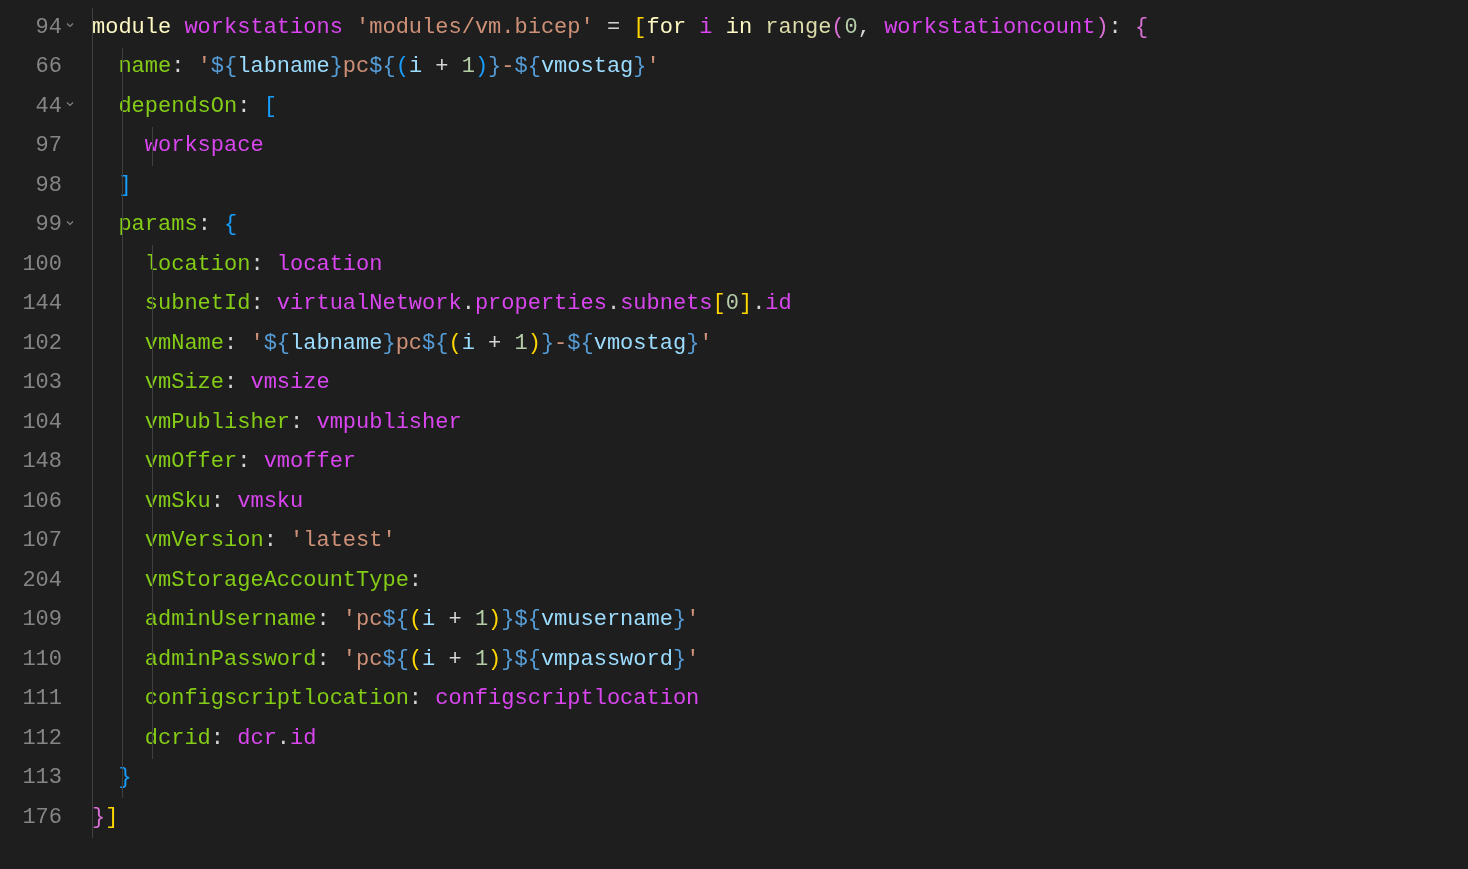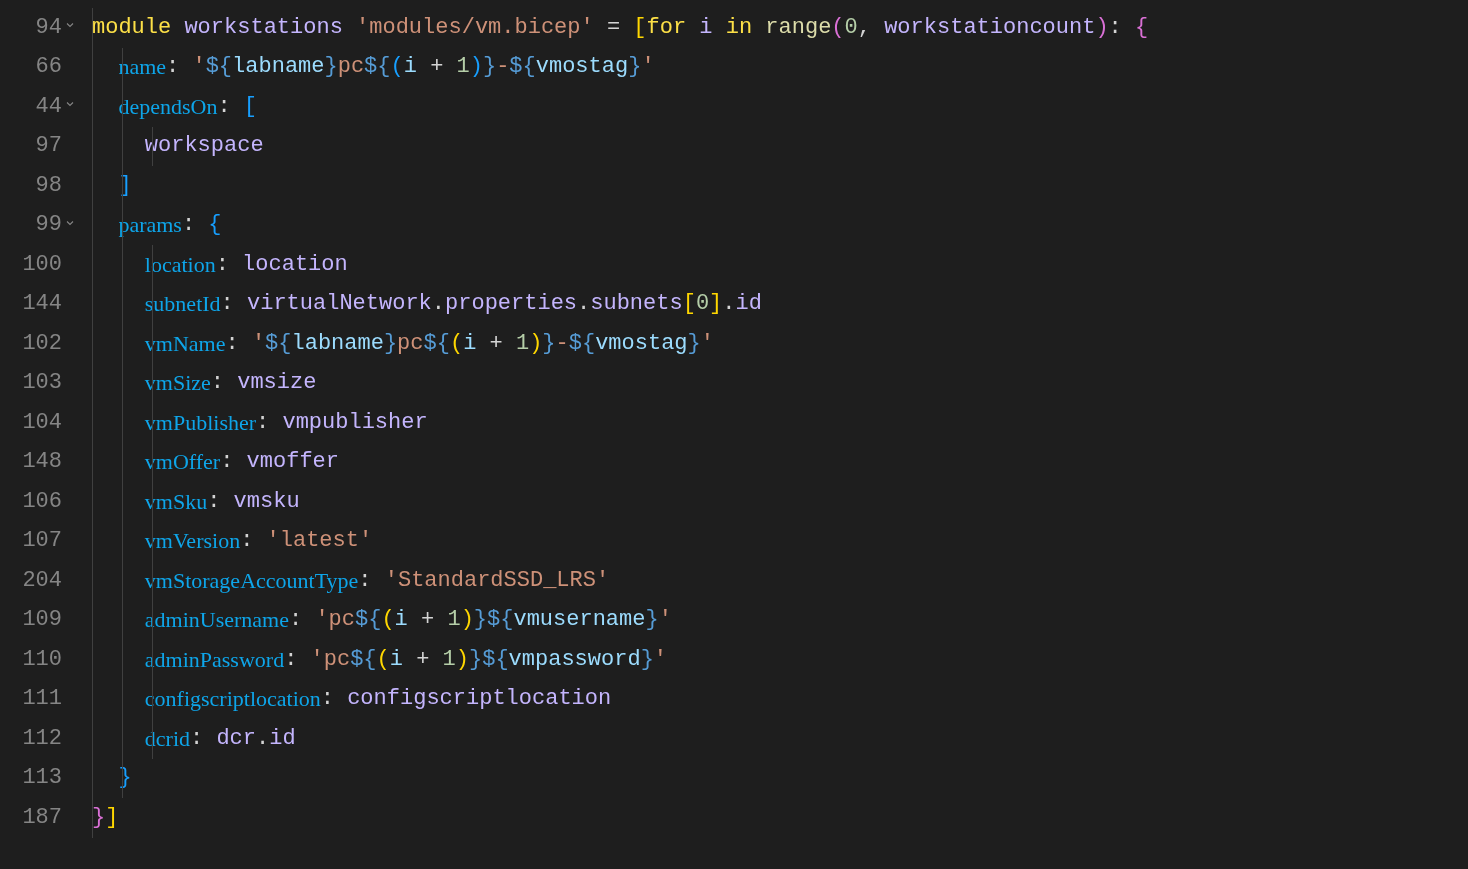--- a/index.html
+++ b/index.html
@@ -53,31 +53,31 @@
   white-space: pre;
   position: relative;
 }
 .indent-guide {
   position: absolute;
   width: 1px;
   background: #404040;
   top: 0;
   bottom: 0;
 }
-.tok-keyword { color: #fde047; }
-.tok-ident { color: #c4b5fd; }
+.tok-keyword { color: #fef9c3; }
+.tok-ident { color: #d946ef; }
 .tok-string { color: #ce9178; }
 .tok-interp { color: #569cd6; }
 .tok-var { color: #9cdcfe; }
 .tok-func { color: #dcdcaa; }
 .tok-number { color: #b5cea8; }
 .tok-paren-y { color: #ffd700; }
 .tok-paren-p { color: #da70d6; }
 .tok-paren-b { color: #179fff; }
-.tok-prop { color: #0ea5e9; font-family: Liberation Serif, serif; }
+.tok-prop { color: #84cc16; }
 .tok-white { color: #d4d4d4; }
 </style>
 </head>
 <body>
 
 <div class="editor">
   <div class="gutter" id="gutter">
       <div class="gutter-line">
         <span>94</span>
         <span class="fold-icon"><svg width="12" height="12" viewBox="0 0 16 16">
@@ -141,39 +141,39 @@
       <div class="gutter-line">
         <span>111</span>
       </div>
       <div class="gutter-line">
         <span>112</span>
       </div>
       <div class="gutter-line">
         <span>113</span>
       </div>
       <div class="gutter-line">
-        <span>187</span>
+        <span>176</span>
       </div>
     </div>
   <div class="code" id="code">
       <div class="code-line"><div class="indent-guide" style="left: 0px;"></div><span class="tok-keyword">module </span><span class="tok-ident">workstations </span><span class="tok-string">'modules/vm.bicep'</span><span class="tok-white"> = </span><span class="tok-paren-y">[</span><span class="tok-keyword">for </span><span class="tok-ident">i </span><span class="tok-keyword">in </span><span class="tok-func">range</span><span class="tok-paren-p">(</span><span class="tok-number">0</span><span class="tok-white">, </span><span class="tok-ident">workstationcount</span><span class="tok-paren-p">)</span><span class="tok-white">: </span><span class="tok-paren-p">{</span></div>
       <div class="code-line"><div class="indent-guide" style="left: 0px;"></div><div class="indent-guide" style="left: 30px;"></div><span class="">  </span><span class="tok-prop">name</span><span class="tok-white">: </span><span class="tok-string">'</span><span class="tok-interp">${</span><span class="tok-var">labname</span><span class="tok-interp">}</span><span class="tok-string">pc</span><span class="tok-interp">${</span><span class="tok-paren-b">(</span><span class="tok-var">i </span><span class="tok-white">+ </span><span class="tok-number">1</span><span class="tok-paren-b">)</span><span class="tok-interp">}</span><span class="tok-string">-</span><span class="tok-interp">${</span><span class="tok-var">vmostag</span><span class="tok-interp">}</span><span class="tok-string">'</span></div>
       <div class="code-line"><div class="indent-guide" style="left: 0px;"></div><div class="indent-guide" style="left: 30px;"></div><span class="">  </span><span class="tok-prop">dependsOn</span><span class="tok-white">: </span><span class="tok-paren-b">[</span></div>
       <div class="code-line"><div class="indent-guide" style="left: 0px;"></div><div class="indent-guide" style="left: 30px;"></div><div class="indent-guide" style="left: 60px;"></div><span class="">    </span><span class="tok-ident">workspace</span></div>
       <div class="code-line"><div class="indent-guide" style="left: 0px;"></div><div class="indent-guide" style="left: 30px;"></div><span class="">  </span><span class="tok-paren-b">]</span></div>
       <div class="code-line"><div class="indent-guide" style="left: 0px;"></div><div class="indent-guide" style="left: 30px;"></div><span class="">  </span><span class="tok-prop">params</span><span class="tok-white">: </span><span class="tok-paren-b">{</span></div>
       <div class="code-line"><div class="indent-guide" style="left: 0px;"></div><div class="indent-guide" style="left: 30px;"></div><div class="indent-guide" style="left: 60px;"></div><span class="">    </span><span class="tok-prop">location</span><span class="tok-white">: </span><span class="tok-ident">location</span></div>
       <div class="code-line"><div class="indent-guide" style="left: 0px;"></div><div class="indent-guide" style="left: 30px;"></div><div class="indent-guide" style="left: 60px;"></div><span class="">    </span><span class="tok-prop">subnetId</span><span class="tok-white">: </span><span class="tok-ident">virtualNetwork</span><span class="tok-white">.</span><span class="tok-ident">properties</span><span class="tok-white">.</span><span class="tok-ident">subnets</span><span class="tok-paren-y">[</span><span class="tok-number">0</span><span class="tok-paren-y">]</span><span class="tok-white">.</span><span class="tok-ident">id</span></div>
       <div class="code-line"><div class="indent-guide" style="left: 0px;"></div><div class="indent-guide" style="left: 30px;"></div><div class="indent-guide" style="left: 60px;"></div><span class="">    </span><span class="tok-prop">vmName</span><span class="tok-white">: </span><span class="tok-string">'</span><span class="tok-interp">${</span><span class="tok-var">labname</span><span class="tok-interp">}</span><span class="tok-string">pc</span><span class="tok-interp">${</span><span class="tok-paren-y">(</span><span class="tok-var">i </span><span class="tok-white">+ </span><span class="tok-number">1</span><span class="tok-paren-y">)</span><span class="tok-interp">}</span><span class="tok-string">-</span><span class="tok-interp">${</span><span class="tok-var">vmostag</span><span class="tok-interp">}</span><span class="tok-string">'</span></div>
       <div class="code-line"><div class="indent-guide" style="left: 0px;"></div><div class="indent-guide" style="left: 30px;"></div><div class="indent-guide" style="left: 60px;"></div><span class="">    </span><span class="tok-prop">vmSize</span><span class="tok-white">: </span><span class="tok-ident">vmsize</span></div>
       <div class="code-line"><div class="indent-guide" style="left: 0px;"></div><div class="indent-guide" style="left: 30px;"></div><div class="indent-guide" style="left: 60px;"></div><span class="">    </span><span class="tok-prop">vmPublisher</span><span class="tok-white">: </span><span class="tok-ident">vmpublisher</span></div>
       <div class="code-line"><div class="indent-guide" style="left: 0px;"></div><div class="indent-guide" style="left: 30px;"></div><div class="indent-guide" style="left: 60px;"></div><span class="">    </span><span class="tok-prop">vmOffer</span><span class="tok-white">: </span><span class="tok-ident">vmoffer</span></div>
       <div class="code-line"><div class="indent-guide" style="left: 0px;"></div><div class="indent-guide" style="left: 30px;"></div><div class="indent-guide" style="left: 60px;"></div><span class="">    </span><span class="tok-prop">vmSku</span><span class="tok-white">: </span><span class="tok-ident">vmsku</span></div>
       <div class="code-line"><div class="indent-guide" style="left: 0px;"></div><div class="indent-guide" style="left: 30px;"></div><div class="indent-guide" style="left: 60px;"></div><span class="">    </span><span class="tok-prop">vmVersion</span><span class="tok-white">: </span><span class="tok-string">'latest'</span></div>
-      <div class="code-line"><div class="indent-guide" style="left: 0px;"></div><div class="indent-guide" style="left: 30px;"></div><div class="indent-guide" style="left: 60px;"></div><span class="">    </span><span class="tok-prop">vmStorageAccountType</span><span class="tok-white">: </span><span class="tok-string">'StandardSSD_LRS'</span></div>
+      <div class="code-line"><div class="indent-guide" style="left: 0px;"></div><div class="indent-guide" style="left: 30px;"></div><div class="indent-guide" style="left: 60px;"></div><span class="">    </span><span class="tok-prop">vmStorageAccountType</span><span class="tok-white">: </span></div>
       <div class="code-line"><div class="indent-guide" style="left: 0px;"></div><div class="indent-guide" style="left: 30px;"></div><div class="indent-guide" style="left: 60px;"></div><span class="">    </span><span class="tok-prop">adminUsername</span><span class="tok-white">: </span><span class="tok-string">'pc</span><span class="tok-interp">${</span><span class="tok-paren-y">(</span><span class="tok-var">i </span><span class="tok-white">+ </span><span class="tok-number">1</span><span class="tok-paren-y">)</span><span class="tok-interp">}</span><span class="tok-interp">${</span><span class="tok-var">vmusername</span><span class="tok-interp">}</span><span class="tok-string">'</span></div>
       <div class="code-line"><div class="indent-guide" style="left: 0px;"></div><div class="indent-guide" style="left: 30px;"></div><div class="indent-guide" style="left: 60px;"></div><span class="">    </span><span class="tok-prop">adminPassword</span><span class="tok-white">: </span><span class="tok-string">'pc</span><span class="tok-interp">${</span><span class="tok-paren-y">(</span><span class="tok-var">i </span><span class="tok-white">+ </span><span class="tok-number">1</span><span class="tok-paren-y">)</span><span class="tok-interp">}</span><span class="tok-interp">${</span><span class="tok-var">vmpassword</span><span class="tok-interp">}</span><span class="tok-string">'</span></div>
       <div class="code-line"><div class="indent-guide" style="left: 0px;"></div><div class="indent-guide" style="left: 30px;"></div><div class="indent-guide" style="left: 60px;"></div><span class="">    </span><span class="tok-prop">configscriptlocation</span><span class="tok-white">: </span><span class="tok-ident">configscriptlocation</span></div>
       <div class="code-line"><div class="indent-guide" style="left: 0px;"></div><div class="indent-guide" style="left: 30px;"></div><div class="indent-guide" style="left: 60px;"></div><span class="">    </span><span class="tok-prop">dcrid</span><span class="tok-white">: </span><span class="tok-ident">dcr</span><span class="tok-white">.</span><span class="tok-ident">id</span></div>
       <div class="code-line"><div class="indent-guide" style="left: 0px;"></div><div class="indent-guide" style="left: 30px;"></div><span class="">  </span><span class="tok-paren-b">}</span></div>
       <div class="code-line"><div class="indent-guide" style="left: 0px;"></div><span class="tok-paren-p">}</span><span class="tok-paren-y">]</span></div>
     </div>
 </div>
 
 </body></html>

